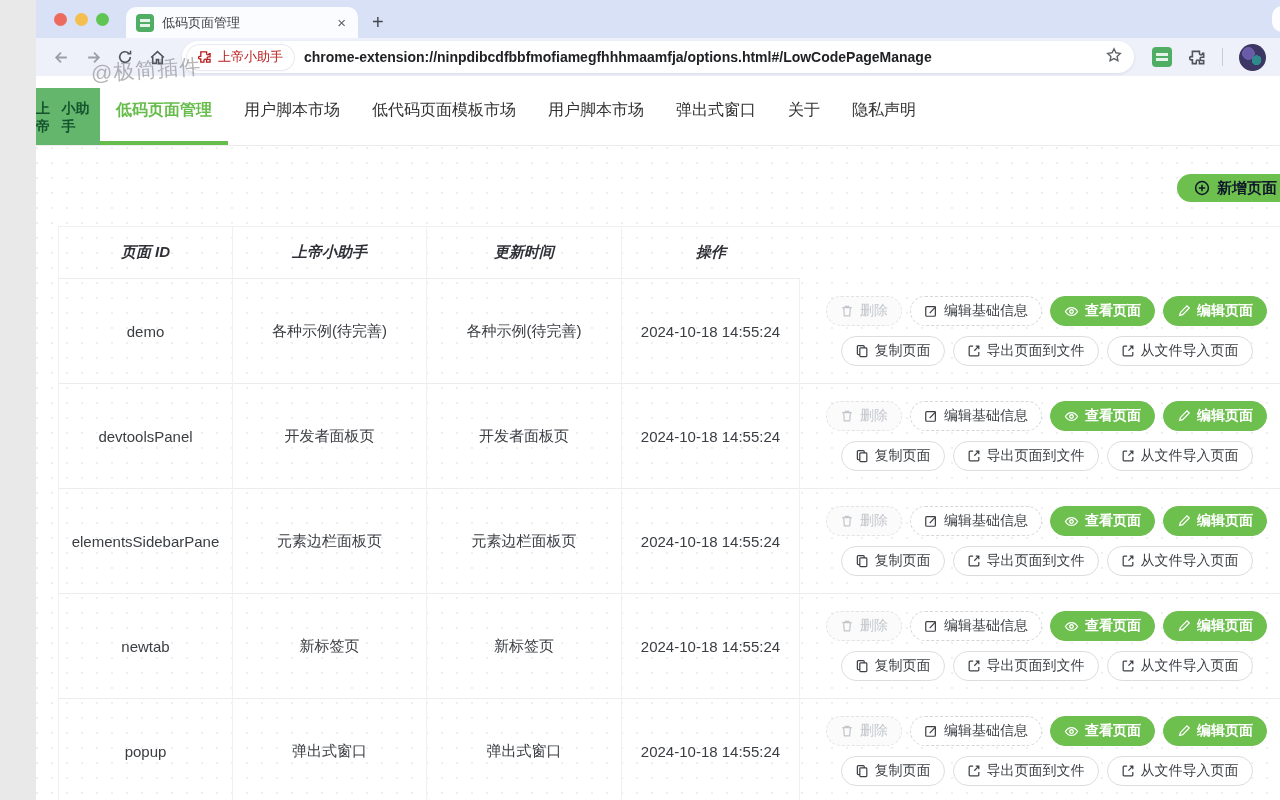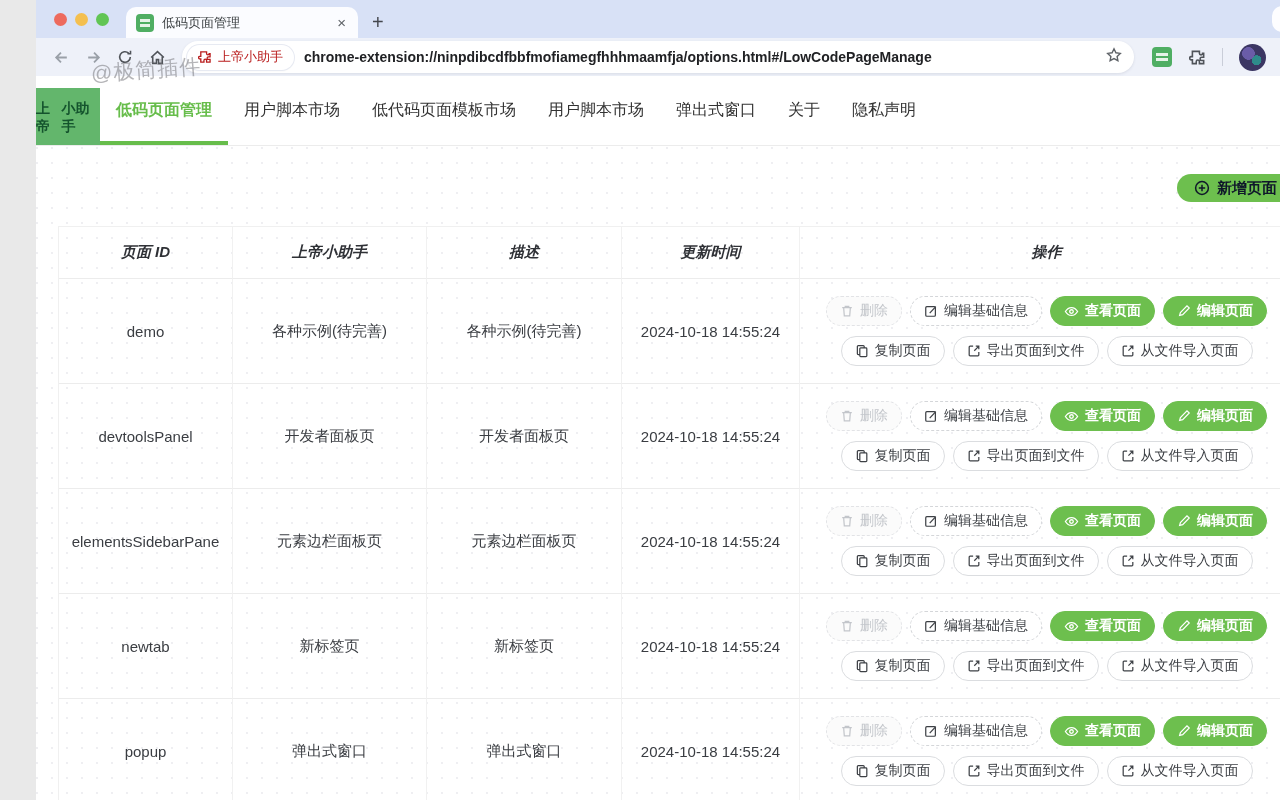--- a/index.html
+++ b/index.html
@@ -185,21 +185,20 @@
             <path d="M8 4.8v6.4M4.8 8h6.4"></path>
           </svg>
         <span>新增页面</span>
       </button>
     </div>
 
     <div class="table">
       <div class="trow thead">
         <div>页面 ID</div>
         <div>上帝小助手</div>
-        <div>描述</div>
         <div>更新时间</div>
         <div>操作</div>
       </div>
       <div>
   <div class="trow tbody-row">
     <div>demo</div>
     <div>各种示例(待完善)</div>
     <div>各种示例(待完善)</div>
     <div>2024-10-18 14:55:24</div>
     <div class="cell-actions">

